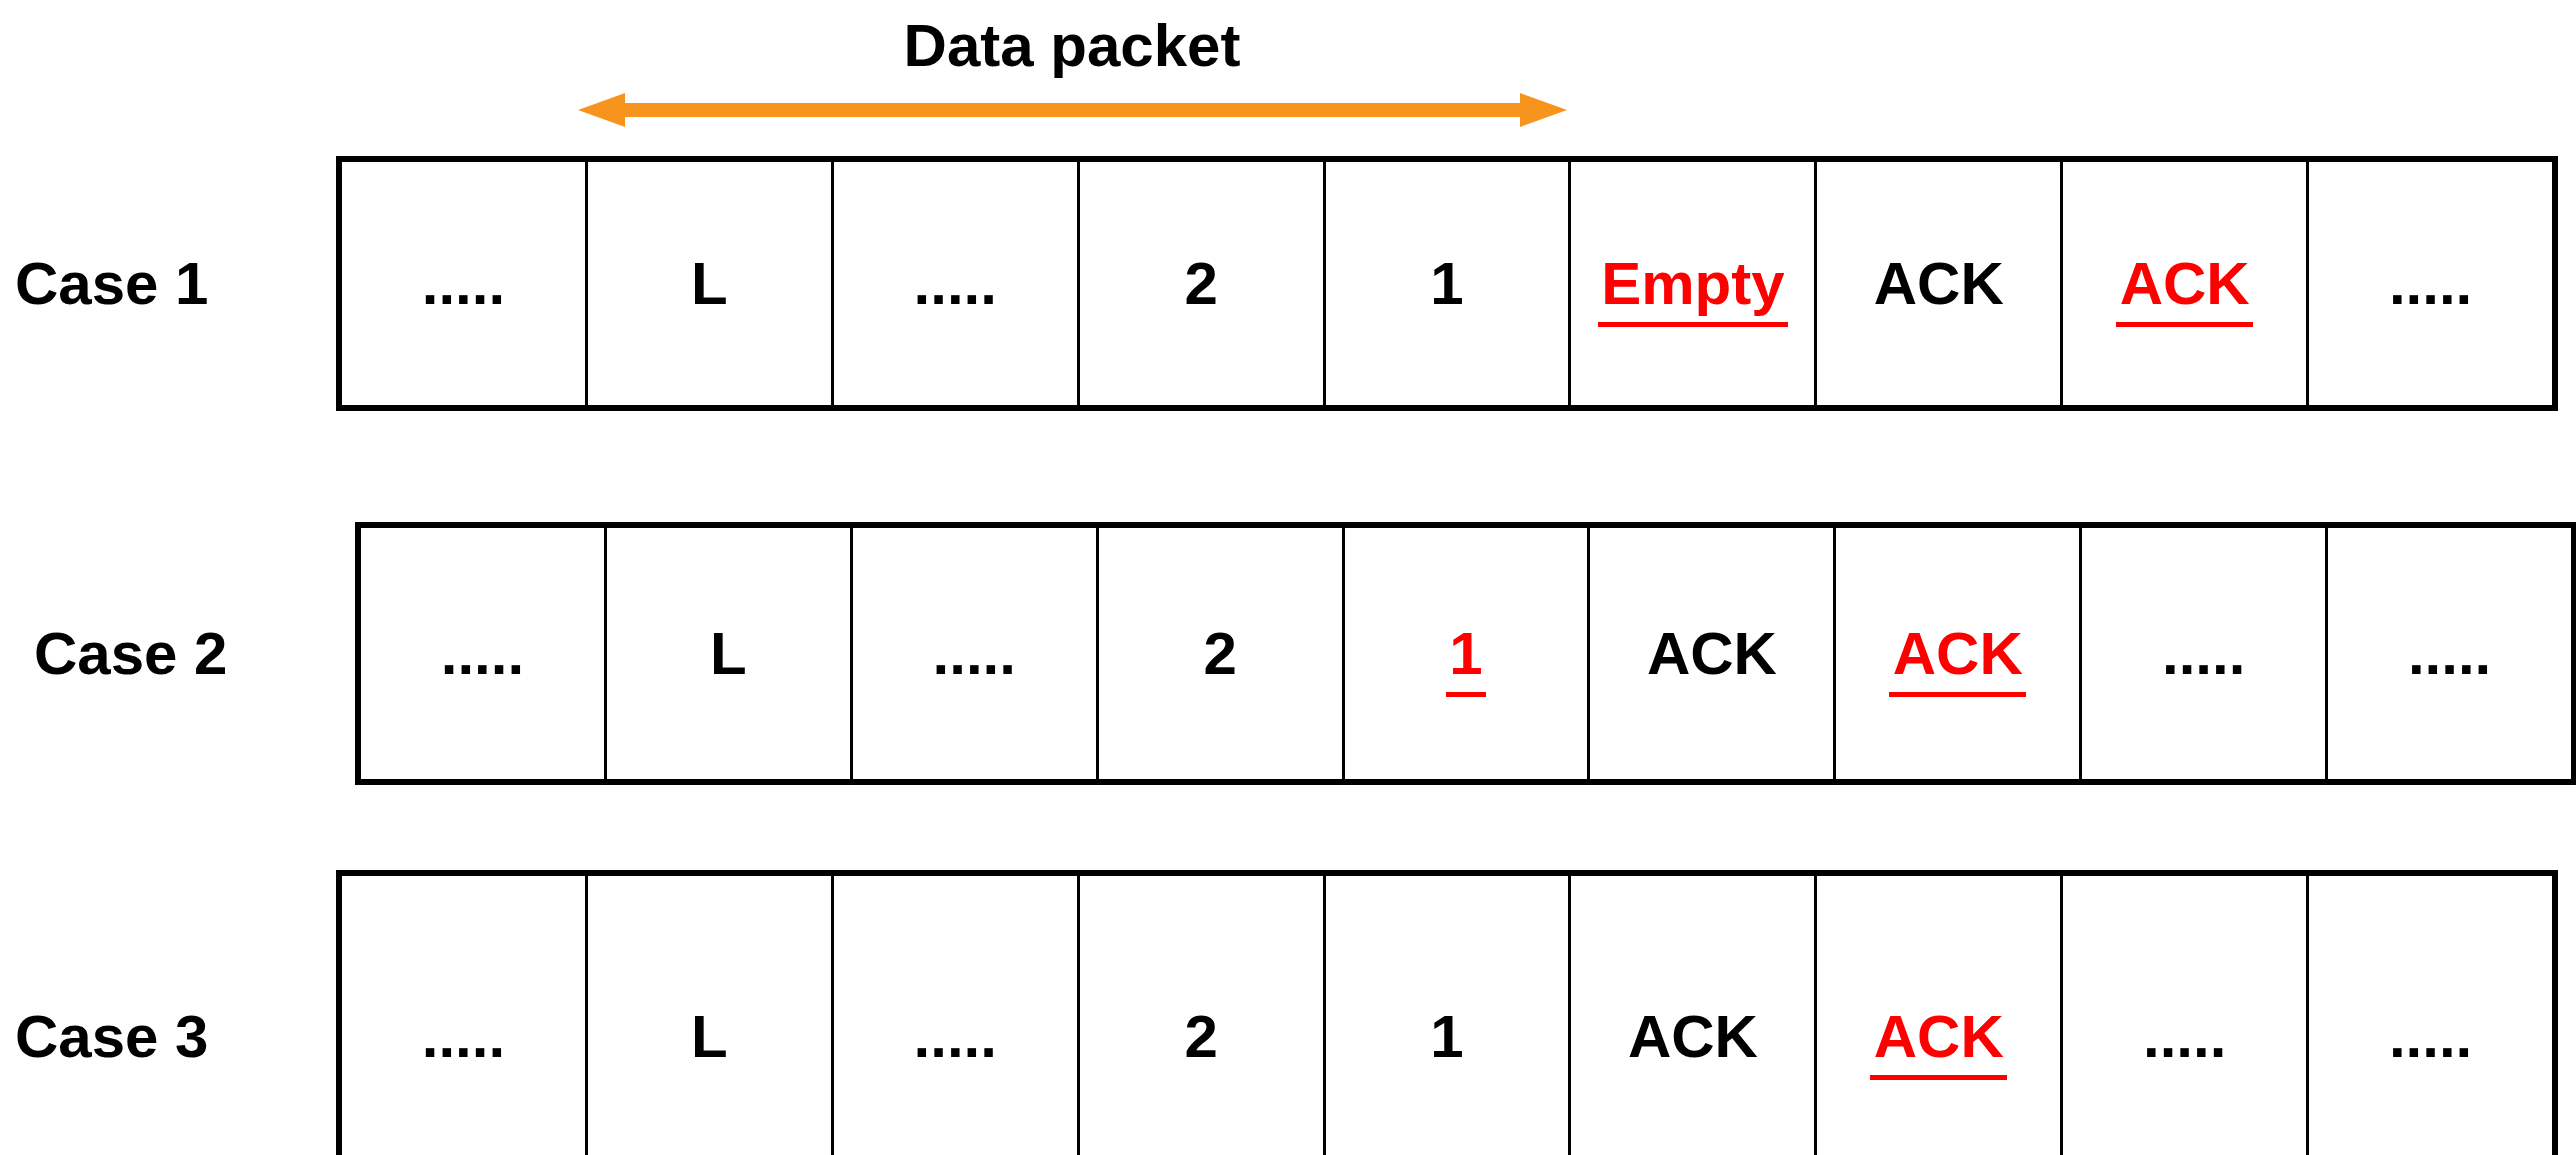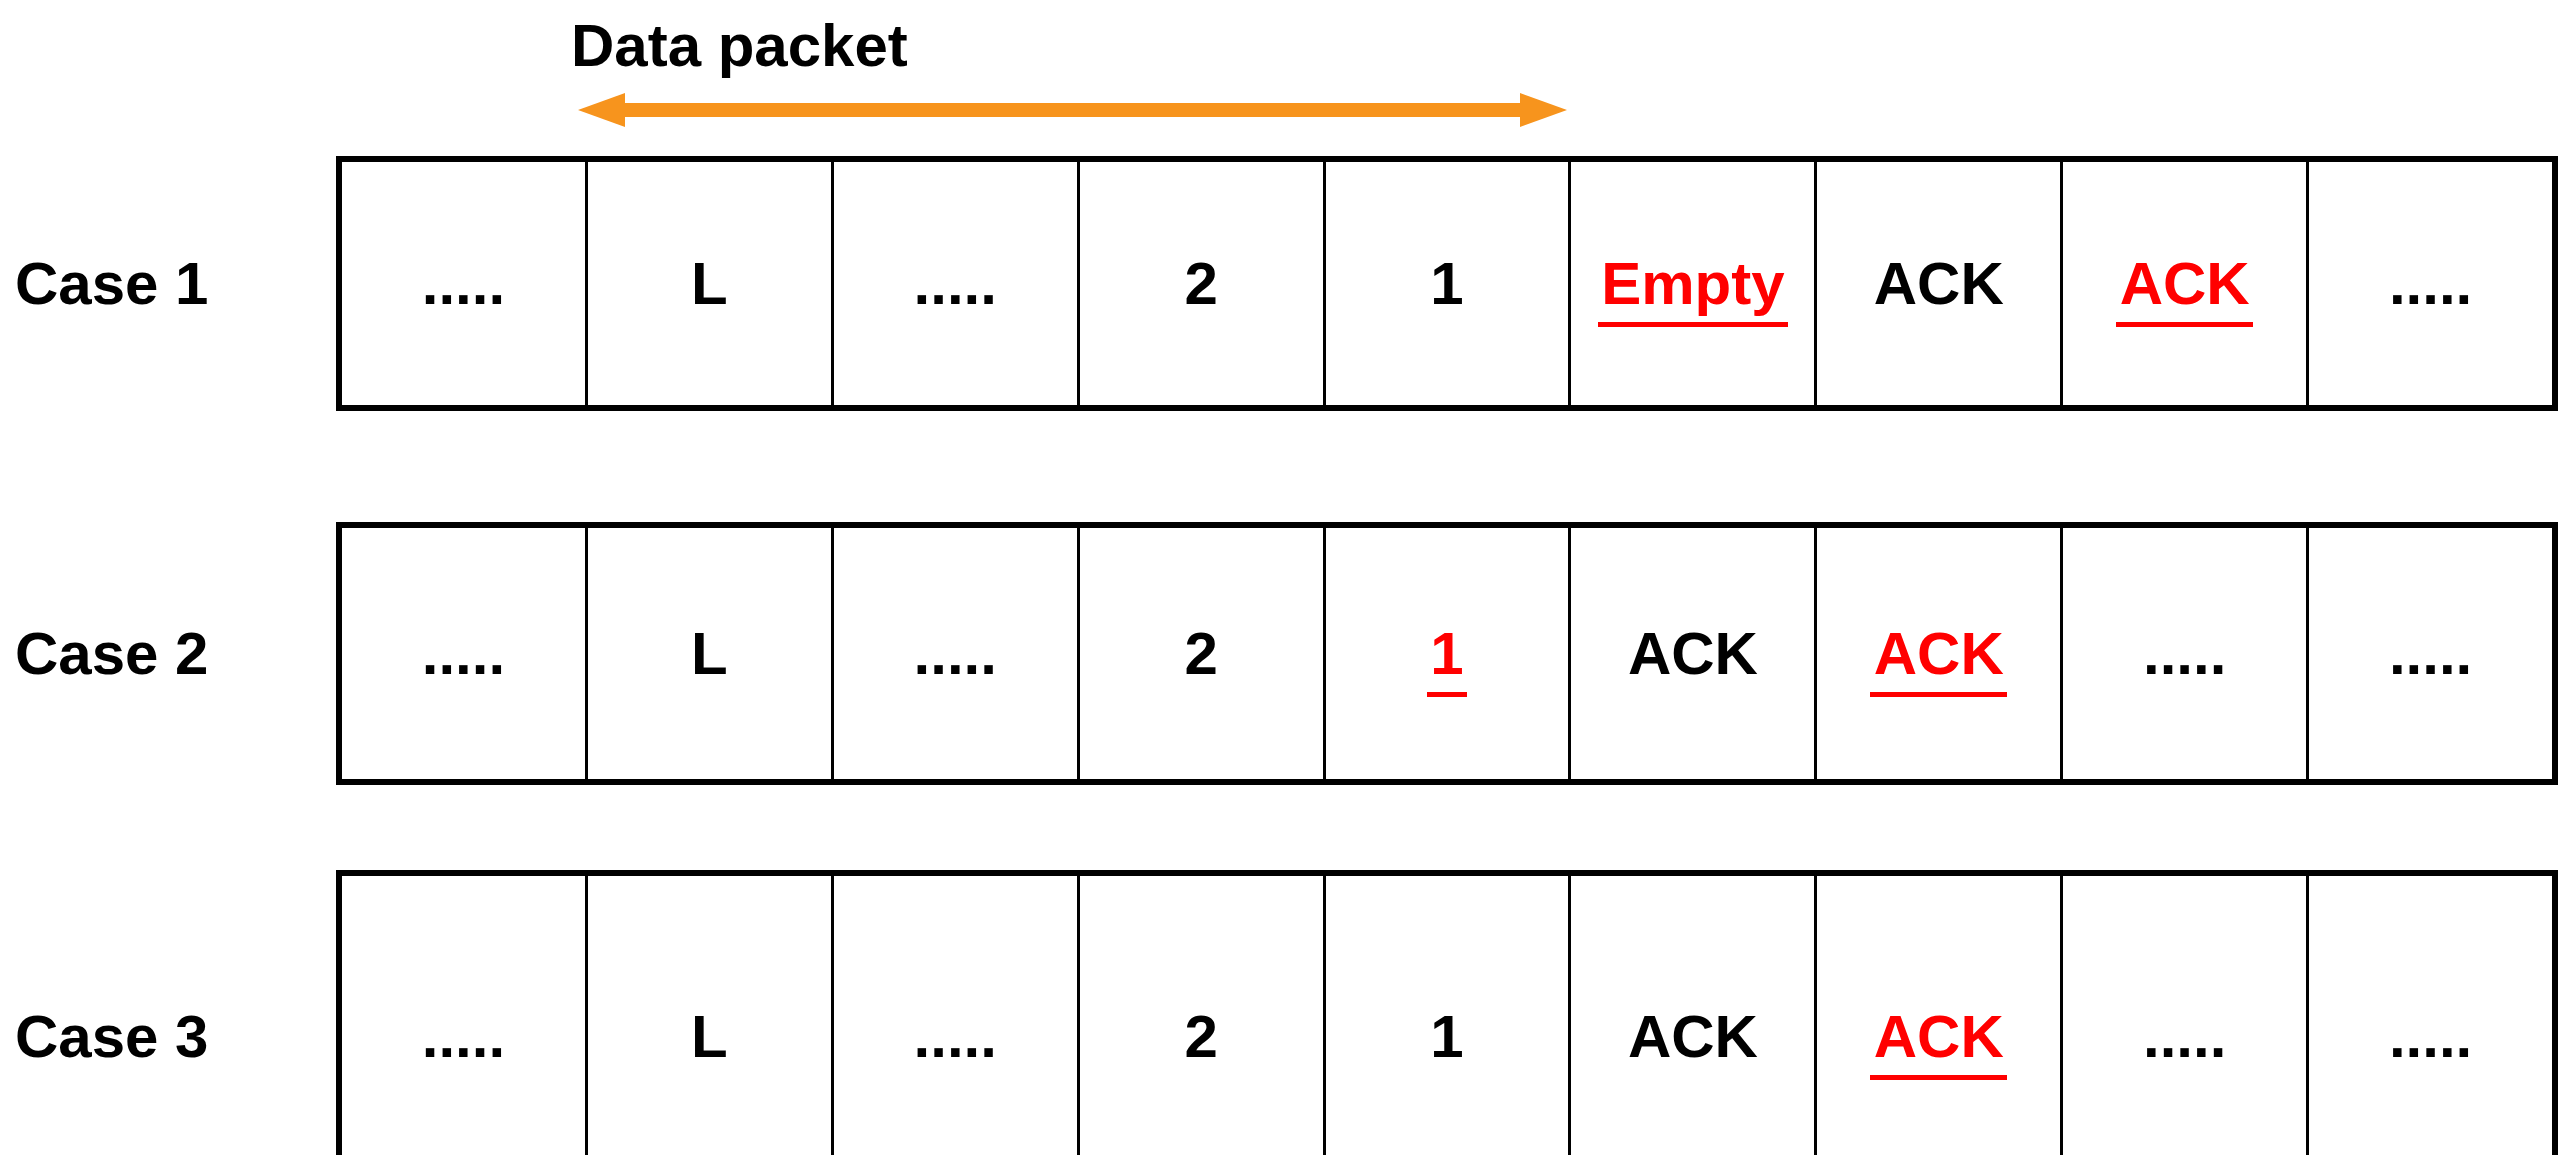--- a/index.html
+++ b/index.html
@@ -12,21 +12,21 @@
     color: #000000;
     overflow: hidden;
   }
 
   
   .packet-title {
     position: absolute;
     top: 13.4px;
     left: 571px;
     width: 1002px;
-    text-align: left;
+    text-align: center;
     font-size: 60px;
     font-weight: bold;
     line-height: 1.1;
     white-space: nowrap;
   }
   .arrow {
     position: absolute;
     left: 578px;
     top: 93px;
     width: 989px;
@@ -47,21 +47,21 @@
     top: 0;
     border-top: 17.5px solid transparent;
     border-bottom: 17.5px solid transparent;
   }
   .arrow-head-left  { left: 0;  border-right: 47px solid var(--orange, #F7941D); }
   .arrow-head-right { right: 0; border-left: 47px solid var(--orange, #F7941D); }
 
   
   .case-row { position: absolute; left: 0; right: 0; }
   .row-0 { top: 156px;  height: 255px; border-radius: 8px; }
-  .row-1 { top: 522px;  height: 263px; }
+  .row-1 { top: 522px;  height: 263px; margin-left: 19px; }
   .row-2 { top: 870px; height: 333px; }
 
   .case-label {
     position: absolute;
     left: 15px;
     top: 0;
     height: 100%;
     display: flex;
     align-items: center;
     font-size: 60px;

